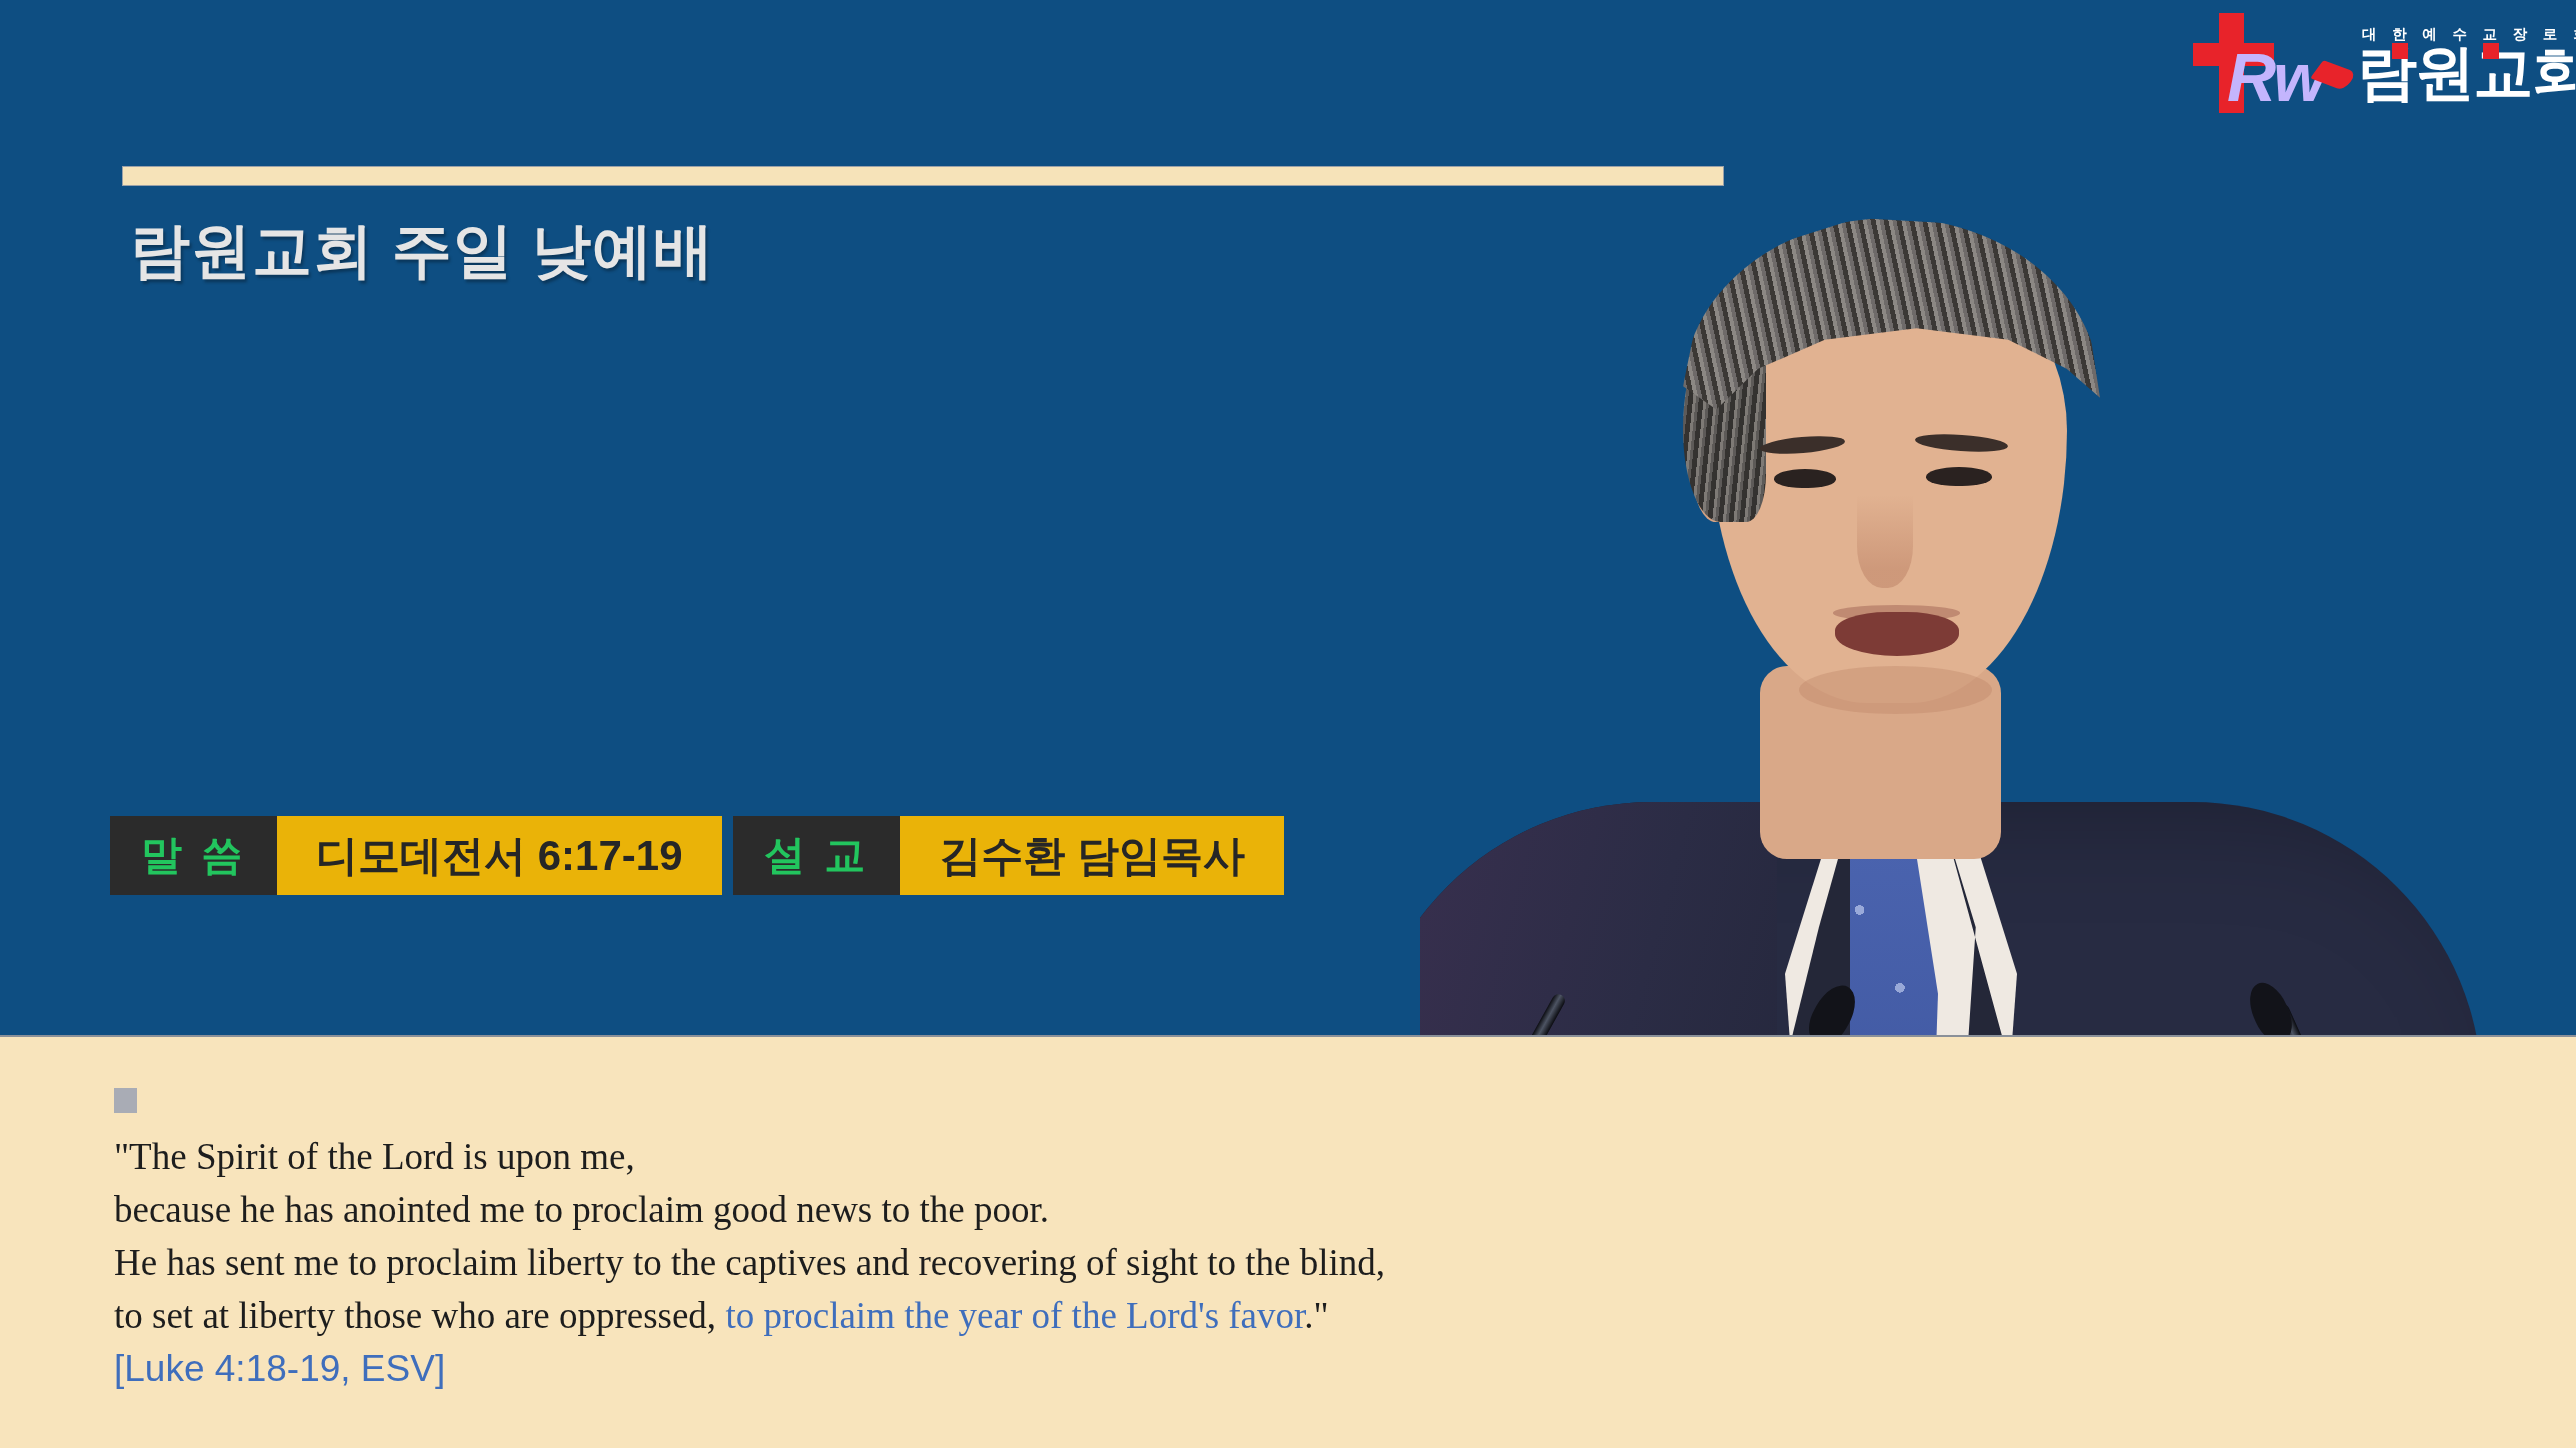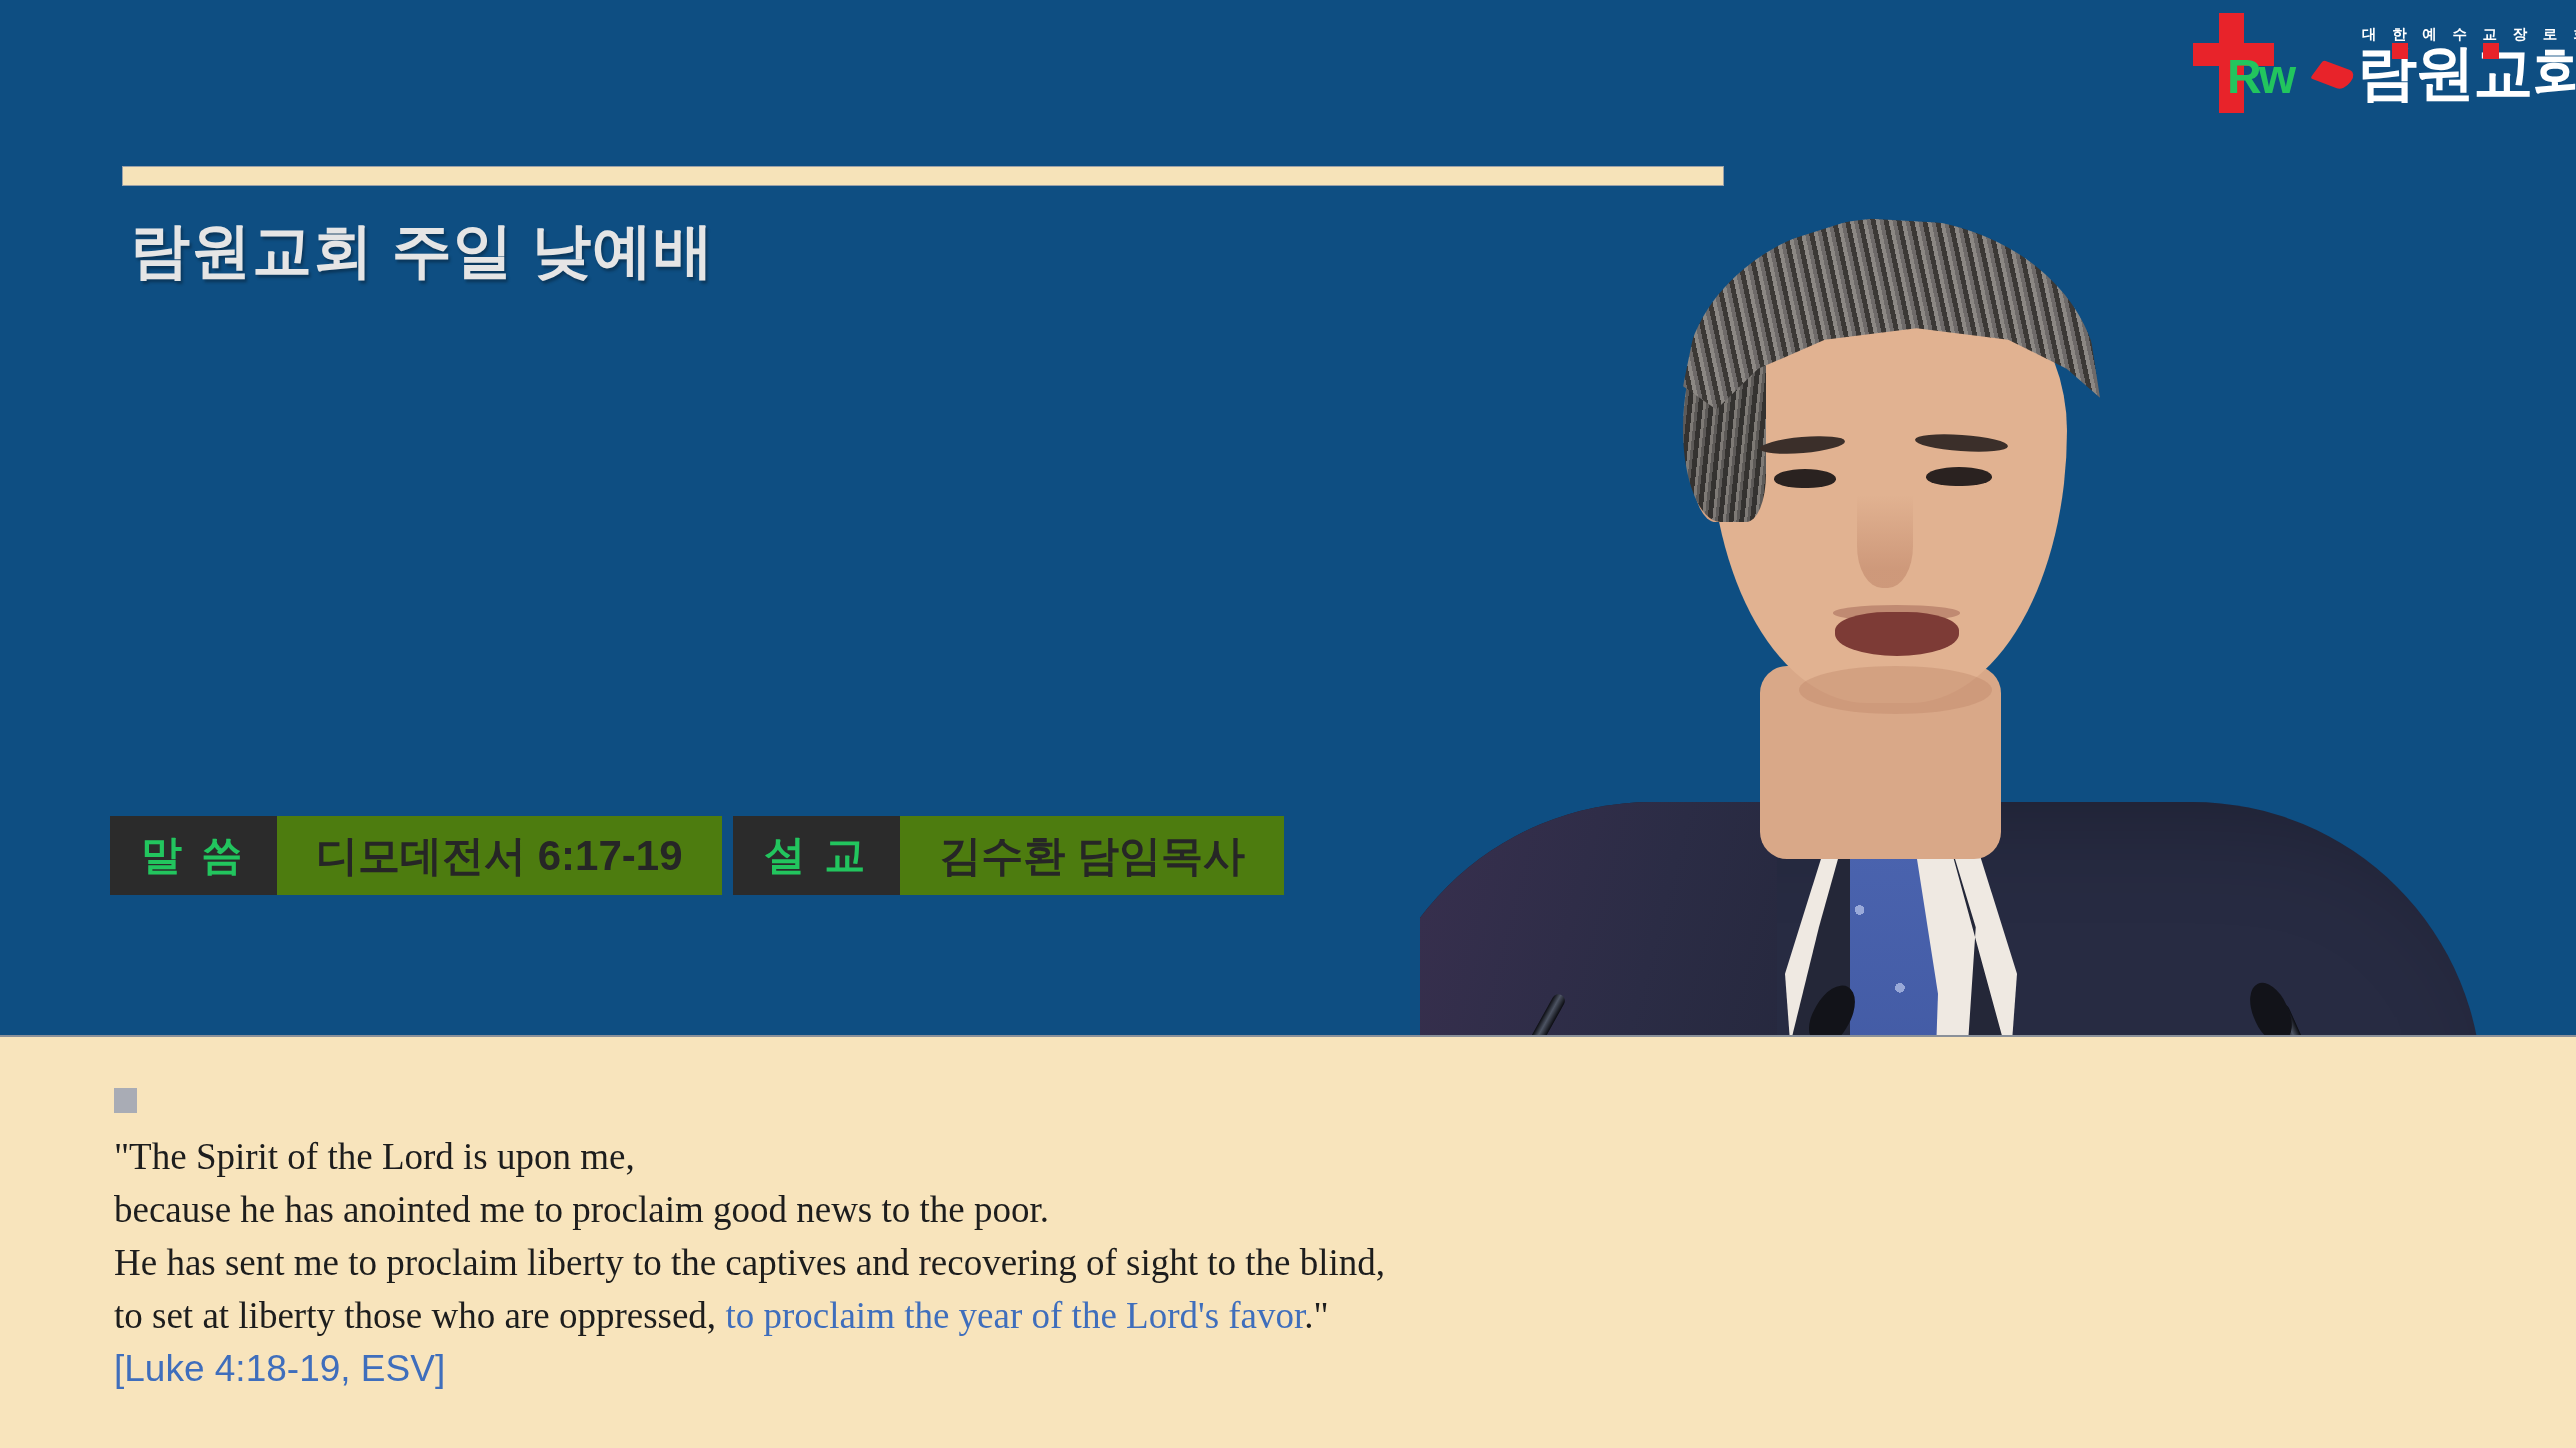--- a/index.html
+++ b/index.html
@@ -83,21 +83,21 @@
     font-size:41px;
     font-weight:700;
     display:flex;
     align-items:center;
     justify-content:center;
     padding:0 31px;
     letter-spacing:3.9px;
     white-space:nowrap;
   }
   .meta-val {
-    background:#4d7c0f;
+    background:#eab308;
     color:#262626;
     font-size:42px;
     font-weight:700;
     display:flex;
     align-items:center;
     justify-content:center;
     padding:0 39px;
     letter-spacing:0px;
     white-space:nowrap;
   }
@@ -144,23 +144,24 @@
   }
   .logo-cross-h {
     position:absolute;
     left:15.5px; top:35px;
     width:81px; height:23px;
     background:#e8232a;
   }
   .logo-rw {
     position:absolute;
     left:50px; top:42px;
-    font-size:48px;
-    font-weight:700;
-    color:#22c55e;
+    font-size:68px;
+    font-weight:700;
+    font-style:italic;
+    color:#c4b5fd;
     letter-spacing:-2.9px;
     line-height:54px;
   }
   .logo-swoosh {
     position:absolute;
     left:136px; top:58px;
     width:41px; height:19.3px;
     background:#e8232a;
     transform:skewX(-22deg) rotate(18deg);
     border-radius:2.9px 8.7px 8.7px 2.9px;

